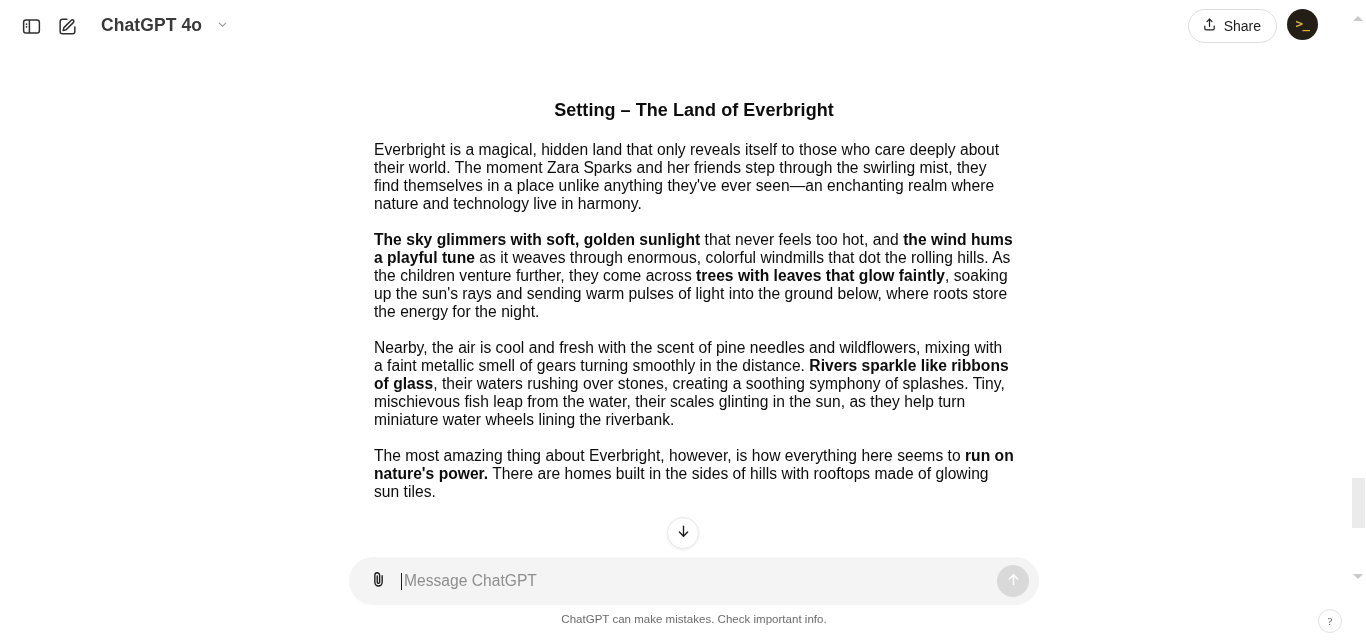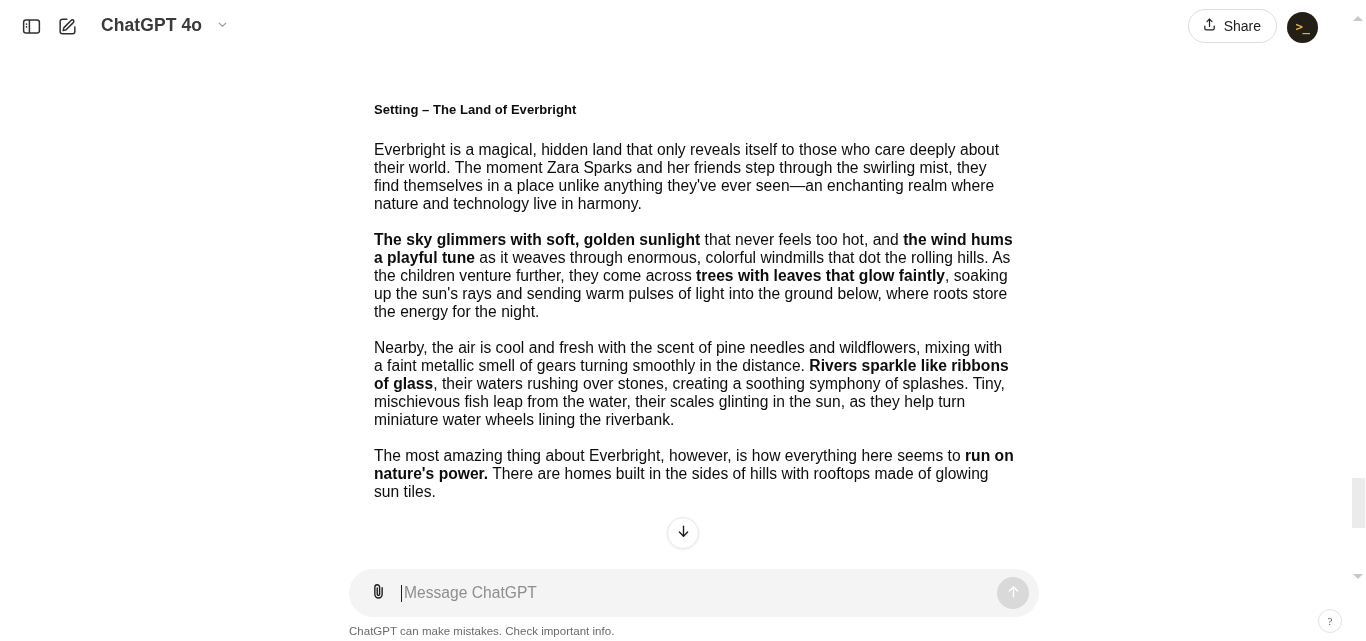--- a/index.html
+++ b/index.html
@@ -61,21 +61,21 @@
     font-weight: 600;
     color: #3a3a3a;
     letter-spacing: .1px;
     white-space: nowrap;
   }
   .chev { display: block; }
 
   .topbar-right {
     margin-left: auto;
     display: flex;
-    align-items: flex-end;
+    align-items: flex-start;
     gap: 10px;
     padding-right: 32px;
   }
   .share-btn {
     display: flex;
     align-items: center;
     gap: 7px;
     height: 34px;
     padding: 0 15px 0 13px;
     border: 1px solid #dedede;
@@ -120,26 +120,27 @@
     padding-top: 30px;
     transform: translateX(19px);
   }
   .hr {
     height: 1px;
     background: #cfcfcf;
     width: 640px;
     margin: 14px 0 0 0;
   }
   h2.msg-title {
-    font-size: 13px;
+    font-size: 18px;
     line-height: 26px;
     font-weight: 700;
     color: #0d0d0d;
     margin: 52px 0 0 0;
     letter-spacing: .05px;
+    text-align: center;
   }
   p.msg-p {
     font-size: 15.6px;
     line-height: 18px;
     color: #0d0d0d;
     margin: 18px 0 0 0;
     letter-spacing: .03px;
   }
   p.msg-p b { font-weight: 700; }
 
@@ -213,23 +214,23 @@
     border-radius: 50%;
     background: #d9d9d9;
     display: flex;
     align-items: center;
     justify-content: center;
     flex: 0 0 auto;
     cursor: default;
   }
   .footnote {
     width: 690px;
-    margin: 8px auto 4px auto;
+    margin: 8px auto 16px auto;
     transform: translateX(19px);
-    text-align: left;
+    text-align: center;
     font-size: 11.5px;
     color: #6b6b6b;
     letter-spacing: .02px;
   }
 
   
   .help-btn {
     position: absolute;
     right: 24px;
     bottom: 8px;

